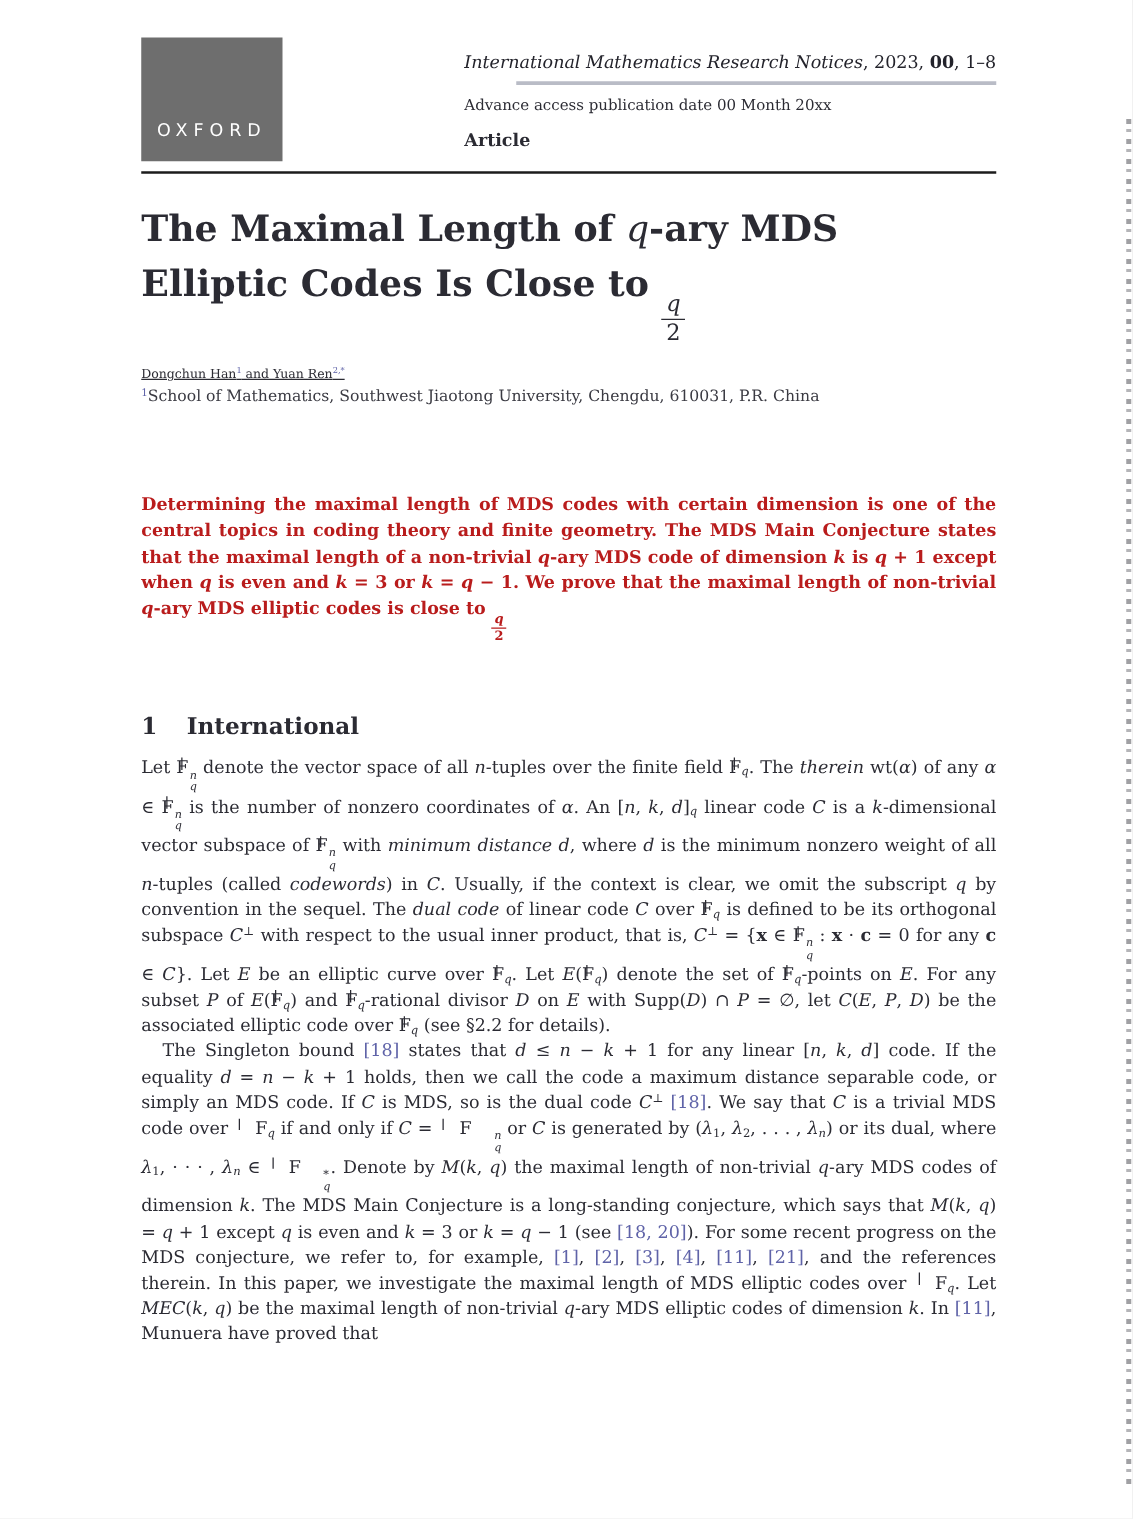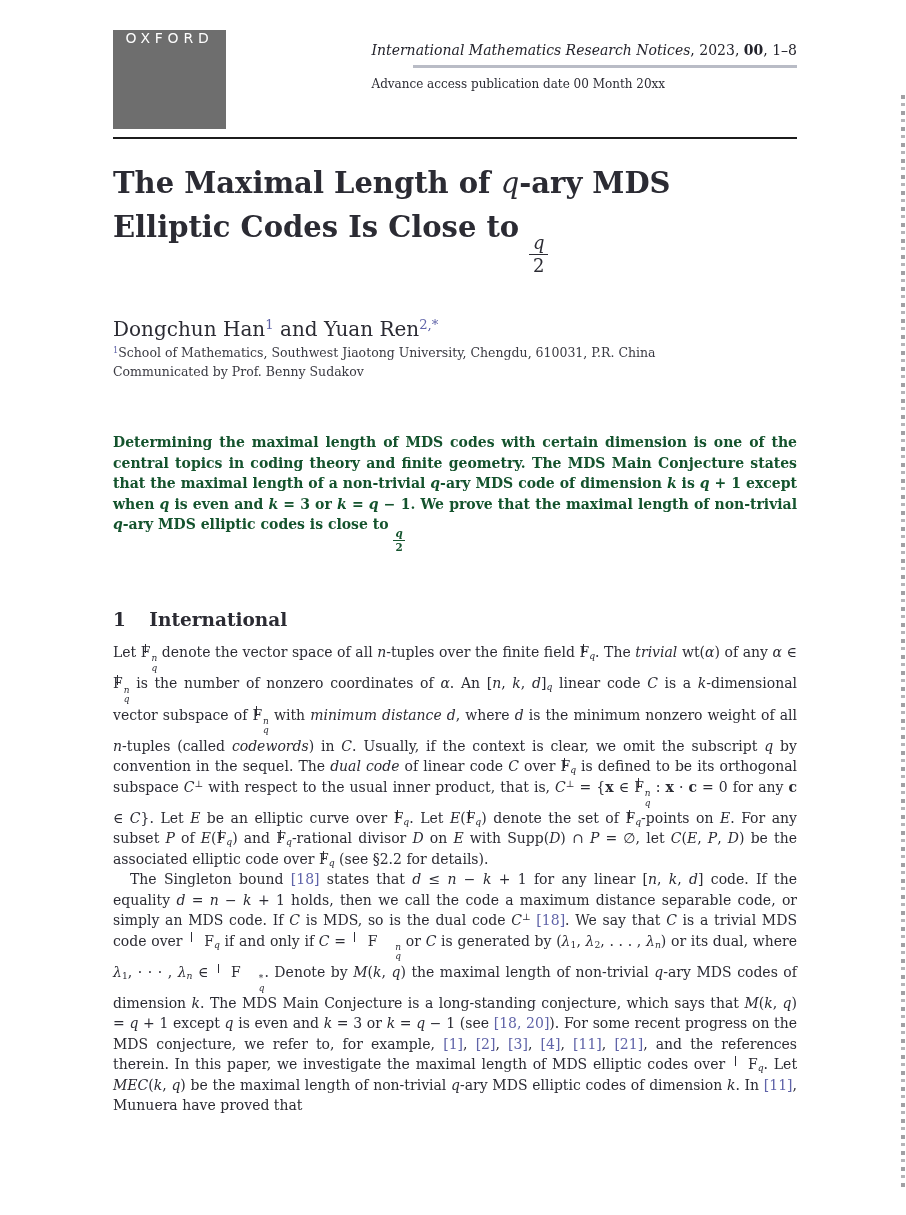--- a/index.html
+++ b/index.html
@@ -10,38 +10,38 @@
     box-sizing:border-box;
     padding:30px 109px 0 113px;
     font-family:"DejaVu Serif", serif;
     color:#2b2b33;
     overflow:hidden;
   }
   
   .header{display:flex;justify-content:space-between;align-items:flex-start;}
   .logo{
     width:113px;height:99px;background:#6e6e6e;color:#ffffff;
-    display:flex;align-items:flex-start;justify-content:center;
+    display:flex;align-items:flex-end;justify-content:center;
     padding-bottom:16px;box-sizing:border-box;
     font-family:"DejaVu Sans", sans-serif;font-size:14px;letter-spacing:0.34em;
   }
   .head-right{text-align:left;padding-top:12px;}
   .journal-line{font-size:14px;color:#23232b;}
   .head-rule{height:3px;background:#b9bcc6;width:384px;margin:7px 0 9px auto;}
   .doi{font-size:13.5px;font-weight:700;color:#34519c;margin-bottom:3px;cursor:pointer;}
   .advance{font-size:12px;margin-bottom:14px;}
   .article-type{font-size:14px;font-weight:700;}
   .rule{height:2px;background:#1c1c1c;margin-top:8px;}
   
   h1{font-size:29px;font-weight:700;line-height:1.5;margin:23px 0 0 0;letter-spacing:0;}
   h1 .r-lt{font-weight:400;}
-  .authors{font-size:20px;margin-top:40px;}
+  .authors{font-size:10px;margin-top:16px;text-decoration:underline;}
   .affils{margin-top:2px;font-size:12.5px;line-height:1.58;color:#3a3a42;}
   
-  .abstract{margin-top:50px;font-size:14px;line-height:1.47;text-align:justify;font-weight:600;color:#14532d;}
+  .abstract{margin-top:68px;font-size:14px;line-height:1.47;text-align:justify;font-weight:600;color:#b91c1c;}
   .abstract .frac{font-weight:600;}
   
   h2{font-size:18.5px;font-weight:700;margin:56px 0 12px 0;}
   h2 .sec-num{margin-right:17px;}
   p.body{font-size:14px;line-height:1.46;margin:0;text-align:justify;}
   p.indent{text-indent:17px;}
   
   .r-i,.it{font-style:italic;}
   .r-b{font-weight:700;}
   .r-c{color:#5f63a8;}
@@ -78,55 +78,55 @@
   <div class="side-strip"></div>
 
   <div class="header">
     <div class="logo">
       <span>OXFORD</span>
     </div>
     <div class="head-right">
       <div class="journal-line"><span class="r-i">International Mathematics Research Notices</span><span>, 2023, </span><span class="r-b">00</span><span>, 1–8</span></div>
       <div class="head-rule"></div>
       <div class="advance">Advance access publication date 00 Month 20xx</div>
+      <div class="article-type">Article</div>
     </div>
   </div>
 
   <div class="rule"></div>
 
   <h1><span>The Maximal Length of </span><span class="r-i r-lt">q</span><span>-ary MDS Elliptic Codes Is Close to </span><span class="frac r-frac r-lt">
         <span class="num"><span class="it">q</span></span>
         <span class="den"><span>2</span></span>
       </span></h1>
 
   <div class="authors"><span>Dongchun Han</span><sup class="r-c r-sup">1</sup><span> and Yuan Ren</span><sup class="r-c r-sup">2,*</sup></div>
 
   <div class="affils">
     <div><sup class="r-c r-sup">1</sup><span>School of Mathematics, Southwest Jiaotong University, Chengdu, 610031, P.R. China</span></div>
-    <div><span>Communicated by Prof. Benny Sudakov</span></div>
   </div>
 
   <div class="abstract"><span>Determining the maximal length of MDS codes with certain dimension is one of the central topics in coding theory and finite geometry. The MDS Main Conjecture states that the maximal length of a non-trivial </span><span class="r-i">q</span><span>-ary MDS code of dimension </span><span class="r-i">k</span><span> is </span><span class="r-i">q</span><span> + 1 except when </span><span class="r-i">q</span><span> is even and </span><span class="r-i">k</span><span> = 3 or </span><span class="r-i">k</span><span> = </span><span class="r-i">q</span><span> − 1. We prove that the maximal length of non-trivial </span><span class="r-i">q</span><span>-ary MDS elliptic codes is close to </span><span class="frac r-frac">
         <span class="num"><span class="it">q</span></span>
         <span class="den"><span>2</span></span>
       </span></div>
 
   <h2>
     <span class="sec-num">1</span>
     <span>International</span>
   </h2>
 
   <p class="body"><span>Let </span><span class="r-bb">F</span><span class="ss r-ss">
         <span>
           <span class="it">n</span>
         </span>
         <span>
           <span class="it">q</span>
         </span>
-      </span><span> denote the vector space of all </span><span class="r-i">n</span><span>-tuples over the finite field </span><span class="r-bb">F</span><sub class="r-i r-sub">q</sub><span>. The </span><span class="r-i">trivial</span><span> wt(</span><span class="r-i">α</span><span>) of any </span><span class="r-i">α</span><span> ∈ </span><span class="r-bb">F</span><span class="ss r-ss">
+      </span><span> denote the vector space of all </span><span class="r-i">n</span><span>-tuples over the finite field </span><span class="r-bb">F</span><sub class="r-i r-sub">q</sub><span>. The </span><span class="r-i">therein</span><span> wt(</span><span class="r-i">α</span><span>) of any </span><span class="r-i">α</span><span> ∈ </span><span class="r-bb">F</span><span class="ss r-ss">
         <span>
           <span class="it">n</span>
         </span>
         <span>
           <span class="it">q</span>
         </span>
       </span><span> is the number of nonzero coordinates of </span><span class="r-i">α</span><span>. An [</span><span class="r-i">n</span><span>, </span><span class="r-i">k</span><span>, </span><span class="r-i">d</span><span>]</span><sub class="r-i r-sub">q</sub><span> linear code </span><span class="r-i">C</span><span> is a </span><span class="r-i">k</span><span>-dimensional vector subspace of </span><span class="r-bb">F</span><span class="ss r-ss">
         <span>
           <span class="it">n</span>
         </span>

